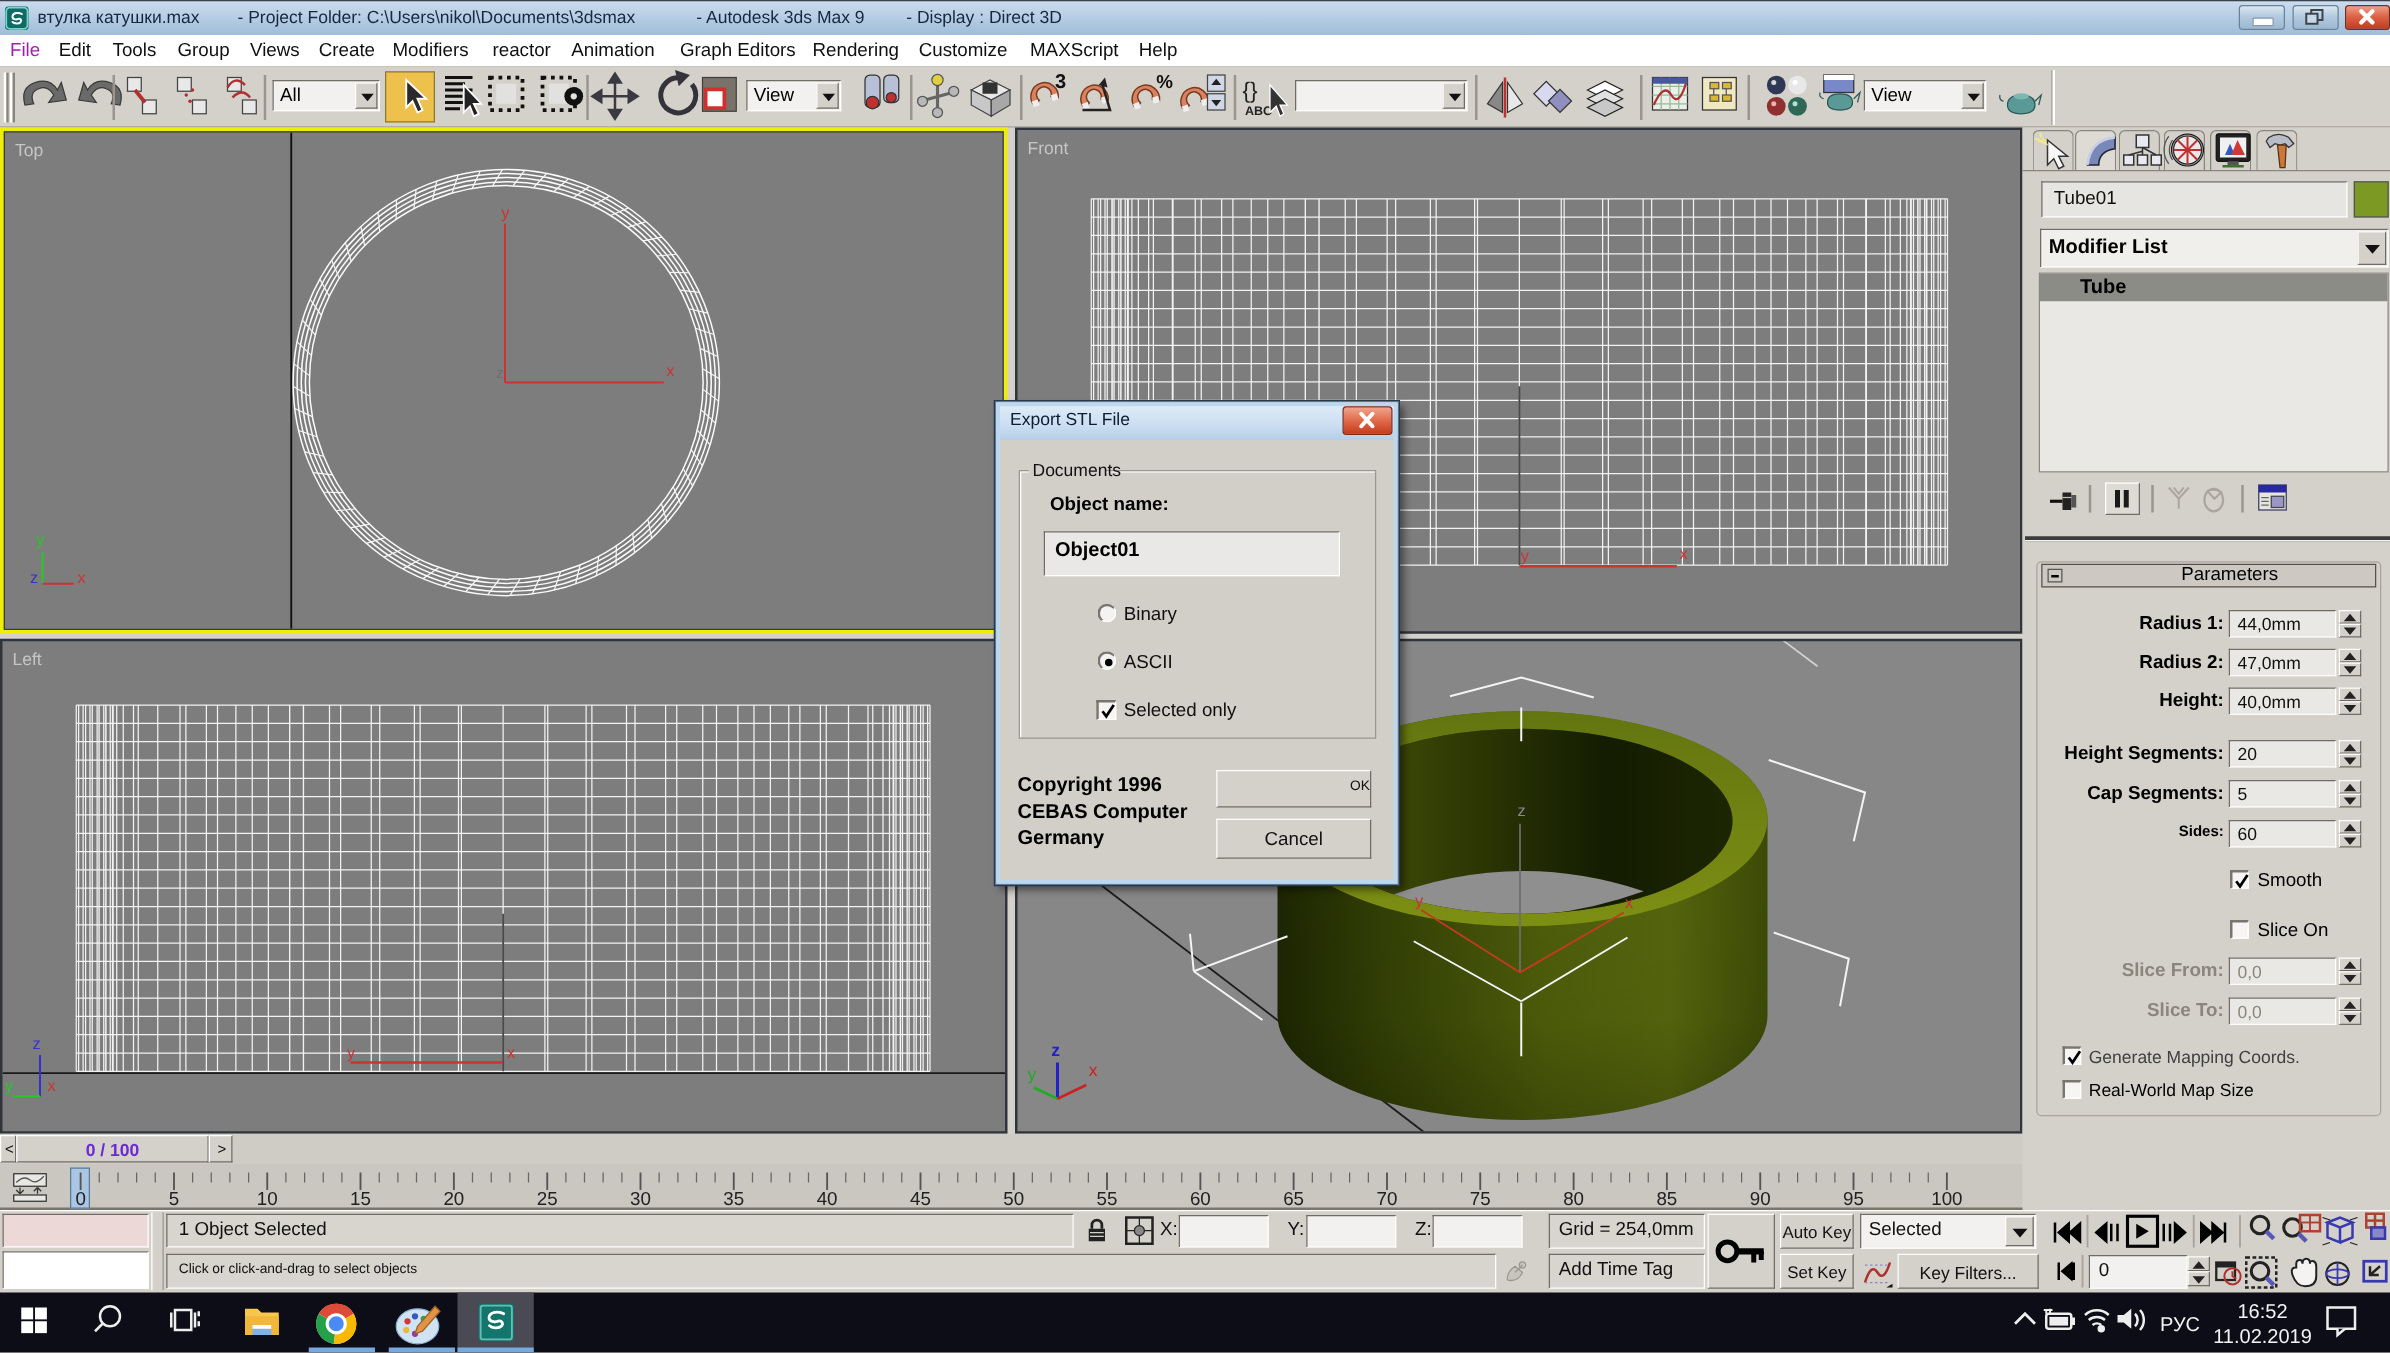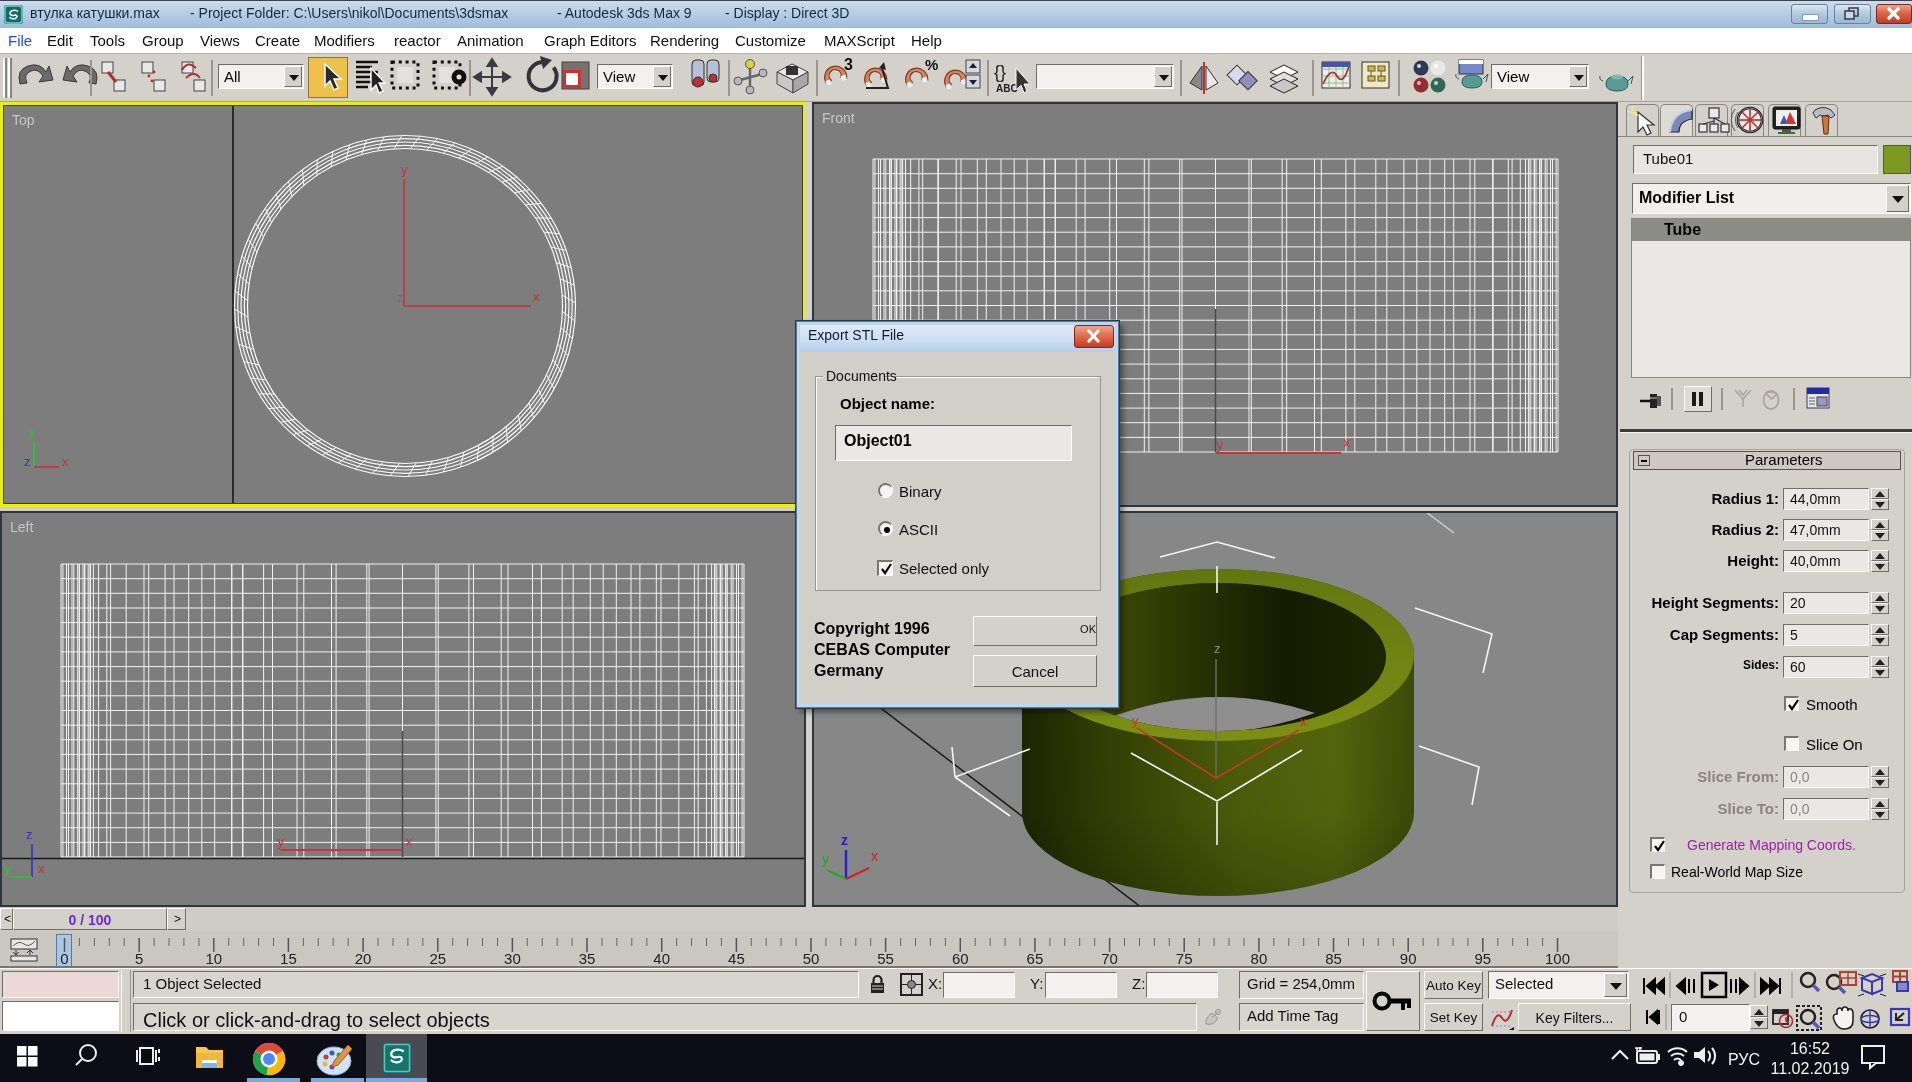--- a/index.html
+++ b/index.html
@@ -20,21 +20,21 @@
       <div style="position:absolute;left:10px;top:9px;width:15px;height:5px;background:#fdfdfd;border:1px solid #8a9aaa;border-radius:1px;"></div>
     </div>
     <div style="position:absolute;left:1834px;top:4px;width:37px;height:20px;background:linear-gradient(#dce8f2,#b4cadf 45%,#9cb8d2);border:1px solid #6b8298;border-radius:3px;box-sizing:border-box;"><svg width="35" height="18">
         <rect x="14" y="3" width="9" height="8" fill="none" stroke="#3c444c" stroke-width="1.6"></rect>
         <rect x="10" y="6" width="9" height="8" fill="#c8d8e8" stroke="#3c444c" stroke-width="1.6"></rect>
       </svg></div>
     <div style="position:absolute;left:1876px;top:4px;width:36px;height:20px;background:linear-gradient(#efa088,#dd6448 45%,#c03c20);border:1px solid #7a2a18;border-radius:3px;box-sizing:border-box;"><svg width="34" height="18">
         <path d="M12 4 L21 13 M21 4 L12 13" stroke="#fff" stroke-width="3.4" stroke-linecap="round"></path>
       </svg></div>
     <div style="position:absolute;left:0px;top:28px;width:1912px;height:26px;background:#ffffff;border-bottom:1px solid #b8b4ac;box-sizing:border-box;"></div>
-    <div style="position:absolute;left:8px;top:33px;font-size:15px;color:#1d4ed8;font-weight:400;white-space:nowrap;line-height:1.1;">File</div>
+    <div style="position:absolute;left:8px;top:33px;font-size:15px;color:#a21caf;font-weight:400;white-space:nowrap;line-height:1.1;">File</div>
     <div style="position:absolute;left:47px;top:33px;font-size:15px;color:#101010;font-weight:400;white-space:nowrap;line-height:1.1;">Edit</div>
     <div style="position:absolute;left:90px;top:33px;font-size:15px;color:#101010;font-weight:400;white-space:nowrap;line-height:1.1;">Tools</div>
     <div style="position:absolute;left:142px;top:33px;font-size:15px;color:#101010;font-weight:400;white-space:nowrap;line-height:1.1;">Group</div>
     <div style="position:absolute;left:200px;top:33px;font-size:15px;color:#101010;font-weight:400;white-space:nowrap;line-height:1.1;">Views</div>
     <div style="position:absolute;left:255px;top:33px;font-size:15px;color:#101010;font-weight:400;white-space:nowrap;line-height:1.1;">Create</div>
     <div style="position:absolute;left:314px;top:33px;font-size:15px;color:#101010;font-weight:400;white-space:nowrap;line-height:1.1;">Modifiers</div>
     <div style="position:absolute;left:394px;top:33px;font-size:15px;color:#101010;font-weight:400;white-space:nowrap;line-height:1.1;text-align:center;">reactor</div>
     <div style="position:absolute;left:457px;top:33px;font-size:15px;color:#101010;font-weight:400;white-space:nowrap;line-height:1.1;">Animation</div>
     <div style="position:absolute;left:544px;top:33px;font-size:15px;color:#101010;font-weight:400;white-space:nowrap;line-height:1.1;">Graph Editors</div>
     <div style="position:absolute;left:650px;top:33px;font-size:15px;color:#101010;font-weight:400;white-space:nowrap;line-height:1.1;">Rendering</div>
@@ -483,21 +483,21 @@
       <div style="position:absolute;left:3px;top:2px;width:0;height:0;border-left:5px solid transparent;border-right:5px solid transparent;border-bottom:6px solid #222;"></div>
     </div>
     <div style="position:absolute;left:1871px;top:809px;width:18px;height:11px;background:#d4d1ca;border-top:1px solid #fdfdfb;border-left:1px solid #fdfdfb;border-bottom:1px solid #716d66;border-right:1px solid #716d66;box-sizing:border-box;">
       <div style="position:absolute;left:3px;top:2px;width:0;height:0;border-left:5px solid transparent;border-right:5px solid transparent;border-top:6px solid #222;"></div>
     </div>
     <div style="position:absolute;left:1650px;top:837px;width:15px;height:15px;background:#f6f5f3;border-top:2px solid #7a766e;border-left:2px solid #7a766e;border-bottom:1px solid #fff;border-right:1px solid #fff;box-sizing:border-box;">
       <svg width="15" height="15" style="position:absolute;left:0;top:0">
         <path d="M3 7 L6 11 L12 2" stroke="#000" stroke-width="2.2" fill="none"></path>
       </svg>
     </div>
-    <div style="position:absolute;left:1671px;top:838px;font-size:14px;color:#a21caf;font-weight:400;white-space:nowrap;line-height:1.1;margin-left:16px;">Generate Mapping Coords.</div>
+    <div style="position:absolute;left:1671px;top:838px;font-size:14px;color:#404040;font-weight:400;white-space:nowrap;line-height:1.1;">Generate Mapping Coords.</div>
     <div style="position:absolute;left:1650px;top:864px;width:15px;height:15px;background:#f6f5f3;border-top:2px solid #7a766e;border-left:2px solid #7a766e;border-bottom:1px solid #fff;border-right:1px solid #fff;box-sizing:border-box;"></div>
     <div style="position:absolute;left:1671px;top:865px;font-size:14px;color:#000;font-weight:400;white-space:nowrap;line-height:1.1;">Real-World Map Size</div>
     <div style="position:absolute;left:0px;top:907px;width:1618px;height:24px;background:#cfccc6;"></div>
     <div style="position:absolute;left:0px;top:908px;width:13px;height:22px;background:#d4d1ca;border-top:1px solid #fdfdfb;border-left:1px solid #fdfdfb;border-bottom:1px solid #716d66;border-right:1px solid #716d66;box-sizing:border-box;">
       <div style="position:absolute;left:3px;top:3px;font-size:12px;color:#111">&lt;</div>
     </div>
     <div style="position:absolute;left:13px;top:908px;width:154px;height:22px;background:#d4d1ca;border-top:1px solid #fdfdfb;border-left:1px solid #fdfdfb;border-bottom:1px solid #716d66;border-right:1px solid #716d66;box-sizing:border-box;">
       <div style="position:absolute;left:0;top:3px;width:100%;text-align:center;font-size:14px;font-weight:700;color:#6d28d9">0 / 100</div>
     </div>
     <div style="position:absolute;left:167px;top:908px;width:19px;height:22px;background:#d4d1ca;border-top:1px solid #fdfdfb;border-left:1px solid #fdfdfb;border-bottom:1px solid #716d66;border-right:1px solid #716d66;box-sizing:border-box;">
@@ -635,21 +635,21 @@
       <rect x="1" y="18" width="26" height="5" fill="#e8e7e3" stroke="#333"></rect>
       <path d="M6 12 l0 5 M20 12 l0 5 M6 17 l-3 -3 M6 17 l3 -3 M20 12 l-3 3 M20 12 l3 3" stroke="#333" fill="none"></path>
     </svg>
     <div style="position:absolute;left:0px;top:968px;width:1912px;height:66px;background:#d4d1ca;border-top:1px solid #fff;box-sizing:border-box;"></div>
     <div style="position:absolute;left:2px;top:971px;width:117px;height:27px;background:#edd8d8;border-top:1px solid #716d66;border-left:1px solid #716d66;border-bottom:1px solid #fdfdfb;border-right:1px solid #fdfdfb;box-sizing:border-box;"></div>
     <div style="position:absolute;left:2px;top:1001px;width:117px;height:30px;background:#ffffff;border-top:1px solid #716d66;border-left:1px solid #716d66;border-bottom:1px solid #fdfdfb;border-right:1px solid #fdfdfb;box-sizing:border-box;"></div>
     <div style="position:absolute;left:121px;top:970px;width:8px;height:62px;background:#d4d1ca;border-left:1px solid #fff;border-right:1px solid #9a968e;"></div>
     <div style="position:absolute;left:133px;top:971px;width:726px;height:27px;background:#d8d5cf;border-top:1px solid #716d66;border-left:1px solid #716d66;border-bottom:1px solid #fdfdfb;border-right:1px solid #fdfdfb;box-sizing:border-box;"></div>
     <div style="position:absolute;left:143px;top:976px;font-size:15px;color:#111;font-weight:400;white-space:nowrap;line-height:1.1;">1 Object Selected</div>
     <div style="position:absolute;left:133px;top:1003px;width:1064px;height:28px;background:#d8d5cf;border-top:1px solid #716d66;border-left:1px solid #716d66;border-bottom:1px solid #fdfdfb;border-right:1px solid #fdfdfb;box-sizing:border-box;"></div>
-    <div style="position:absolute;left:143px;top:1009px;font-size:20px;color:#111;font-weight:400;white-space:nowrap;line-height:1.1;">Click or click-and-drag to select objects</div>
+    <div style="position:absolute;left:143px;top:1009px;font-size:11px;color:#111;font-weight:400;white-space:nowrap;line-height:1.1;">Click or click-and-drag to select objects</div>
     <svg style="position:absolute;left:869px;top:974px" width="18" height="22">
       <rect x="2" y="9" width="13" height="10" fill="#222"></rect>
       <path d="M4.5 9 v-3 a4 4 0 0 1 8 0 v3" fill="none" stroke="#222" stroke-width="2.2"></path>
       <path d="M3 12 h11 M3 15 h11" stroke="#d4d1ca"></path>
     </svg>
     <svg style="position:absolute;left:900px;top:972px" width="24" height="26">
       <rect x="1" y="2" width="21" height="21" fill="none" stroke="#222" stroke-width="2"></rect>
       <line x1="11.5" y1="2" x2="11.5" y2="23" stroke="#222"></line>
       <line x1="1" y1="12.5" x2="22" y2="12.5" stroke="#222"></line>
       <circle cx="11.5" cy="12.5" r="4" fill="#888" stroke="#222"></circle>

